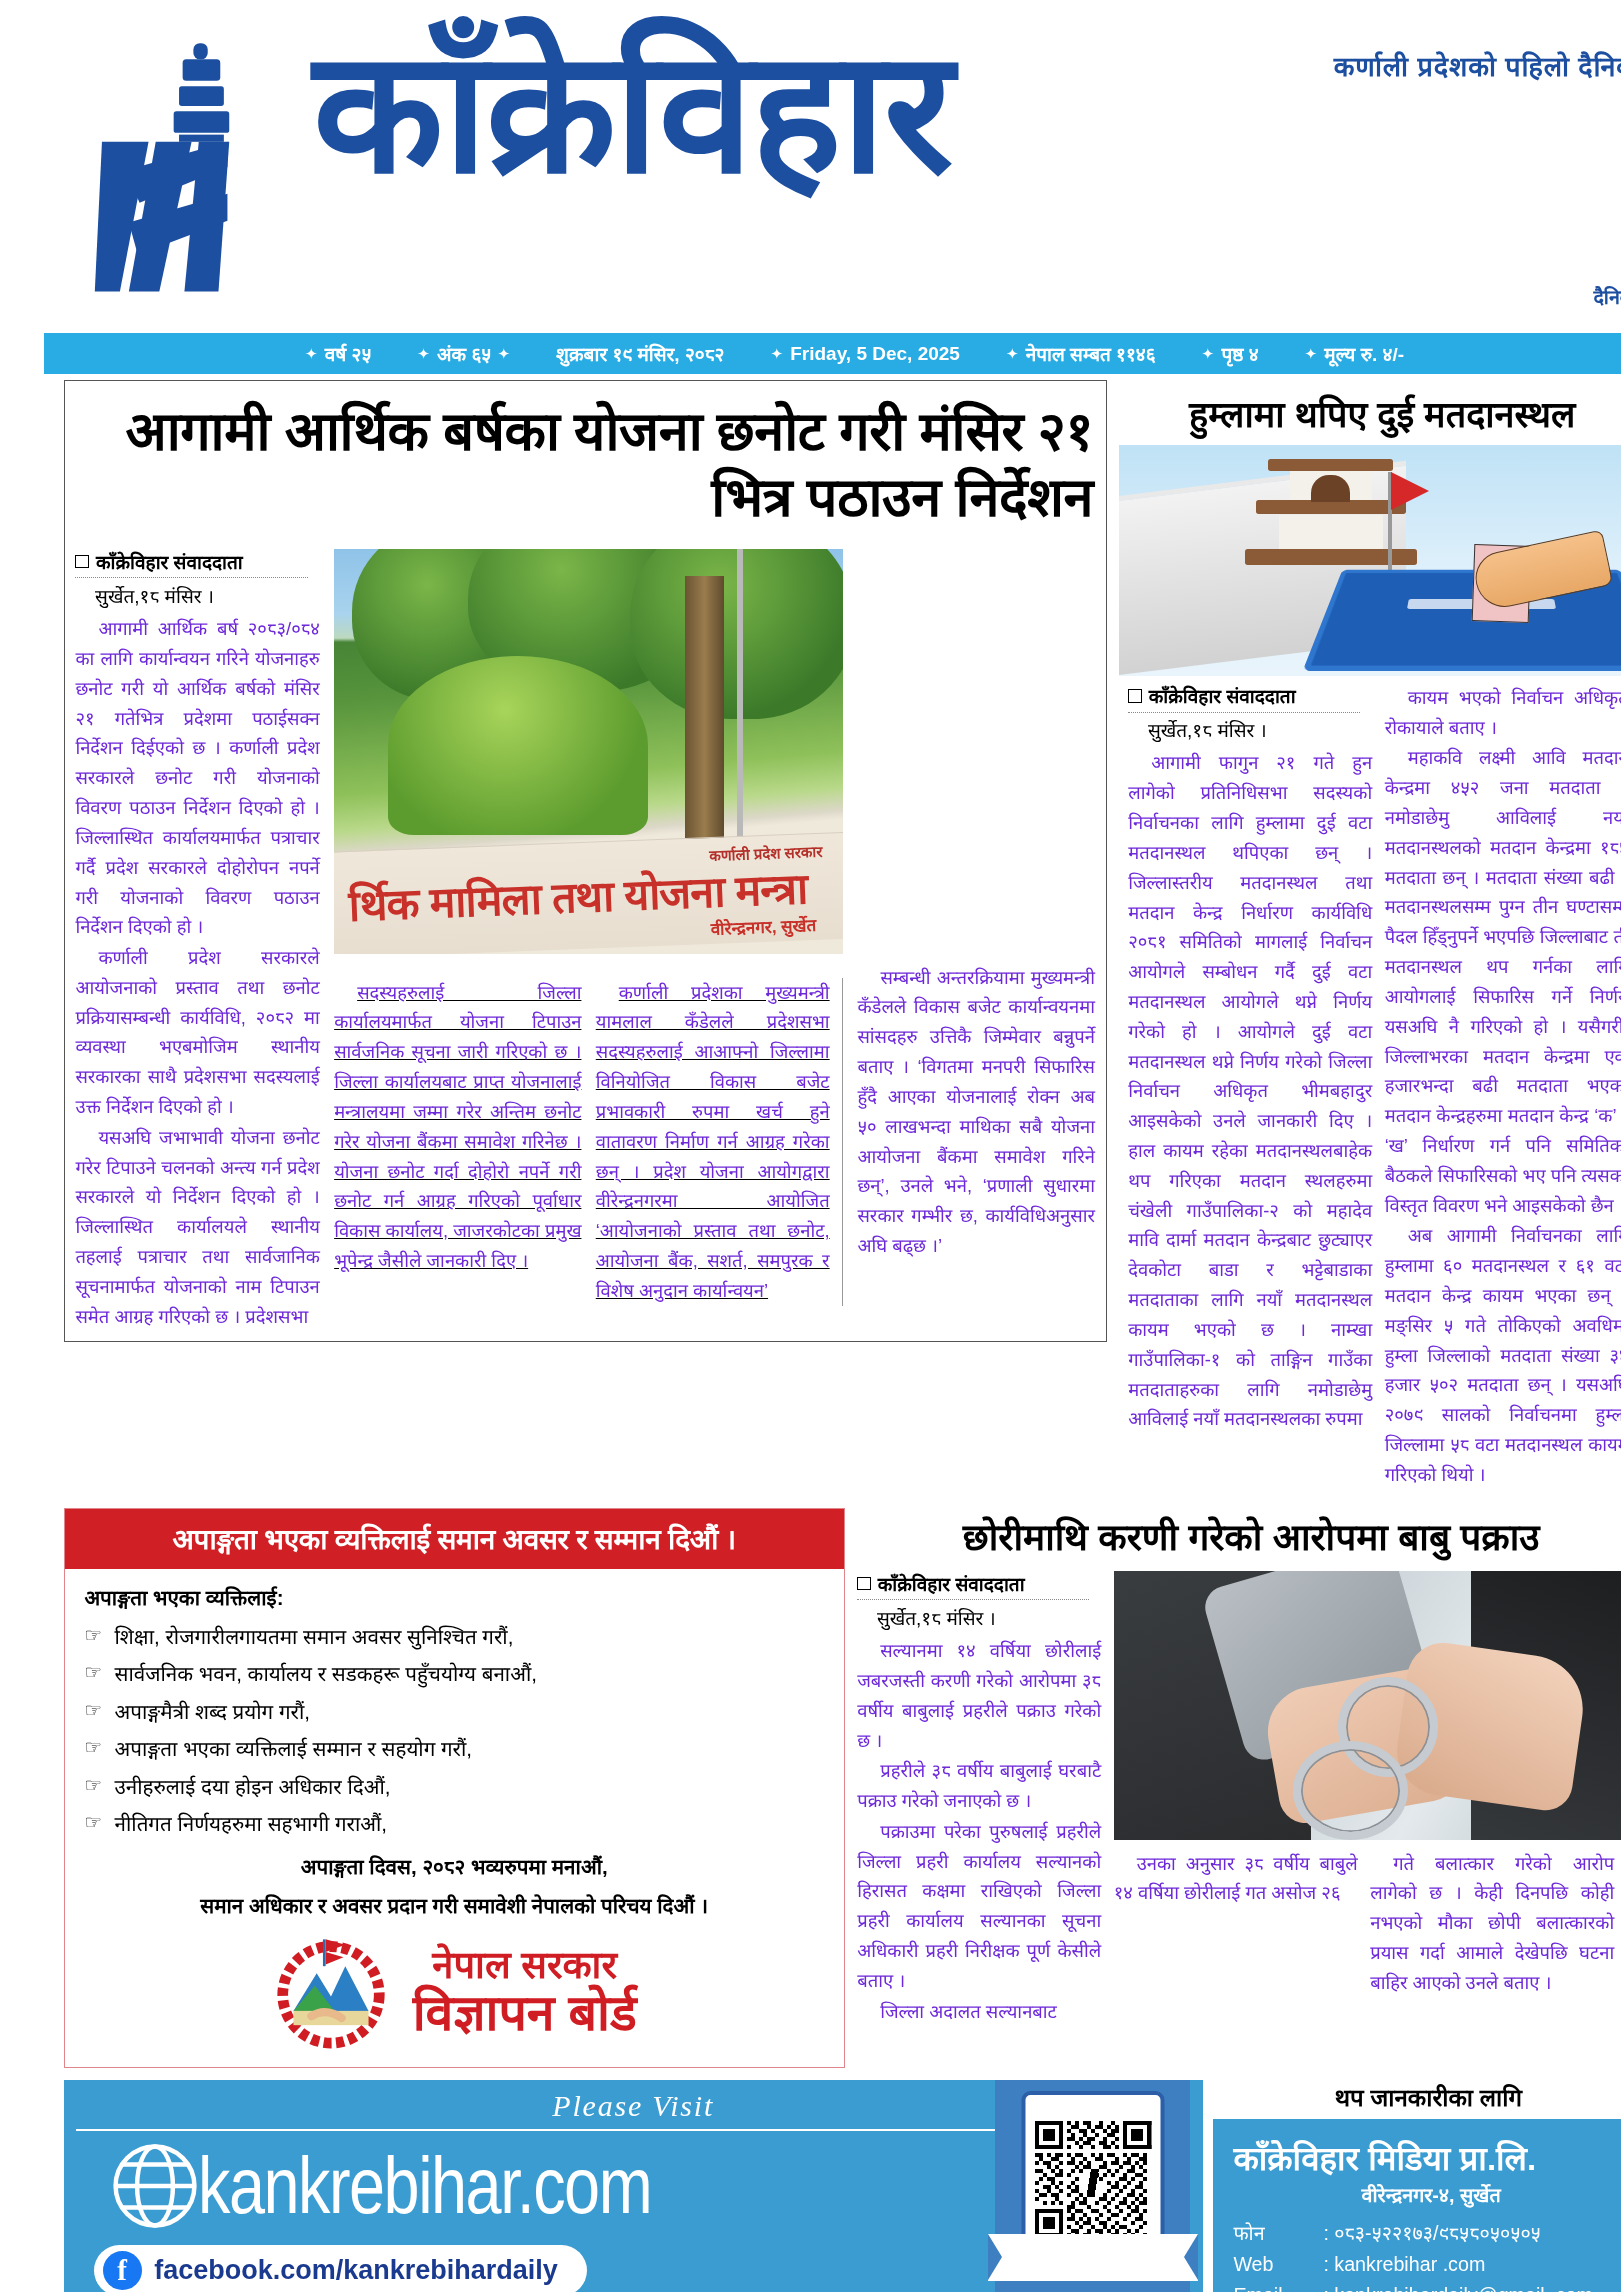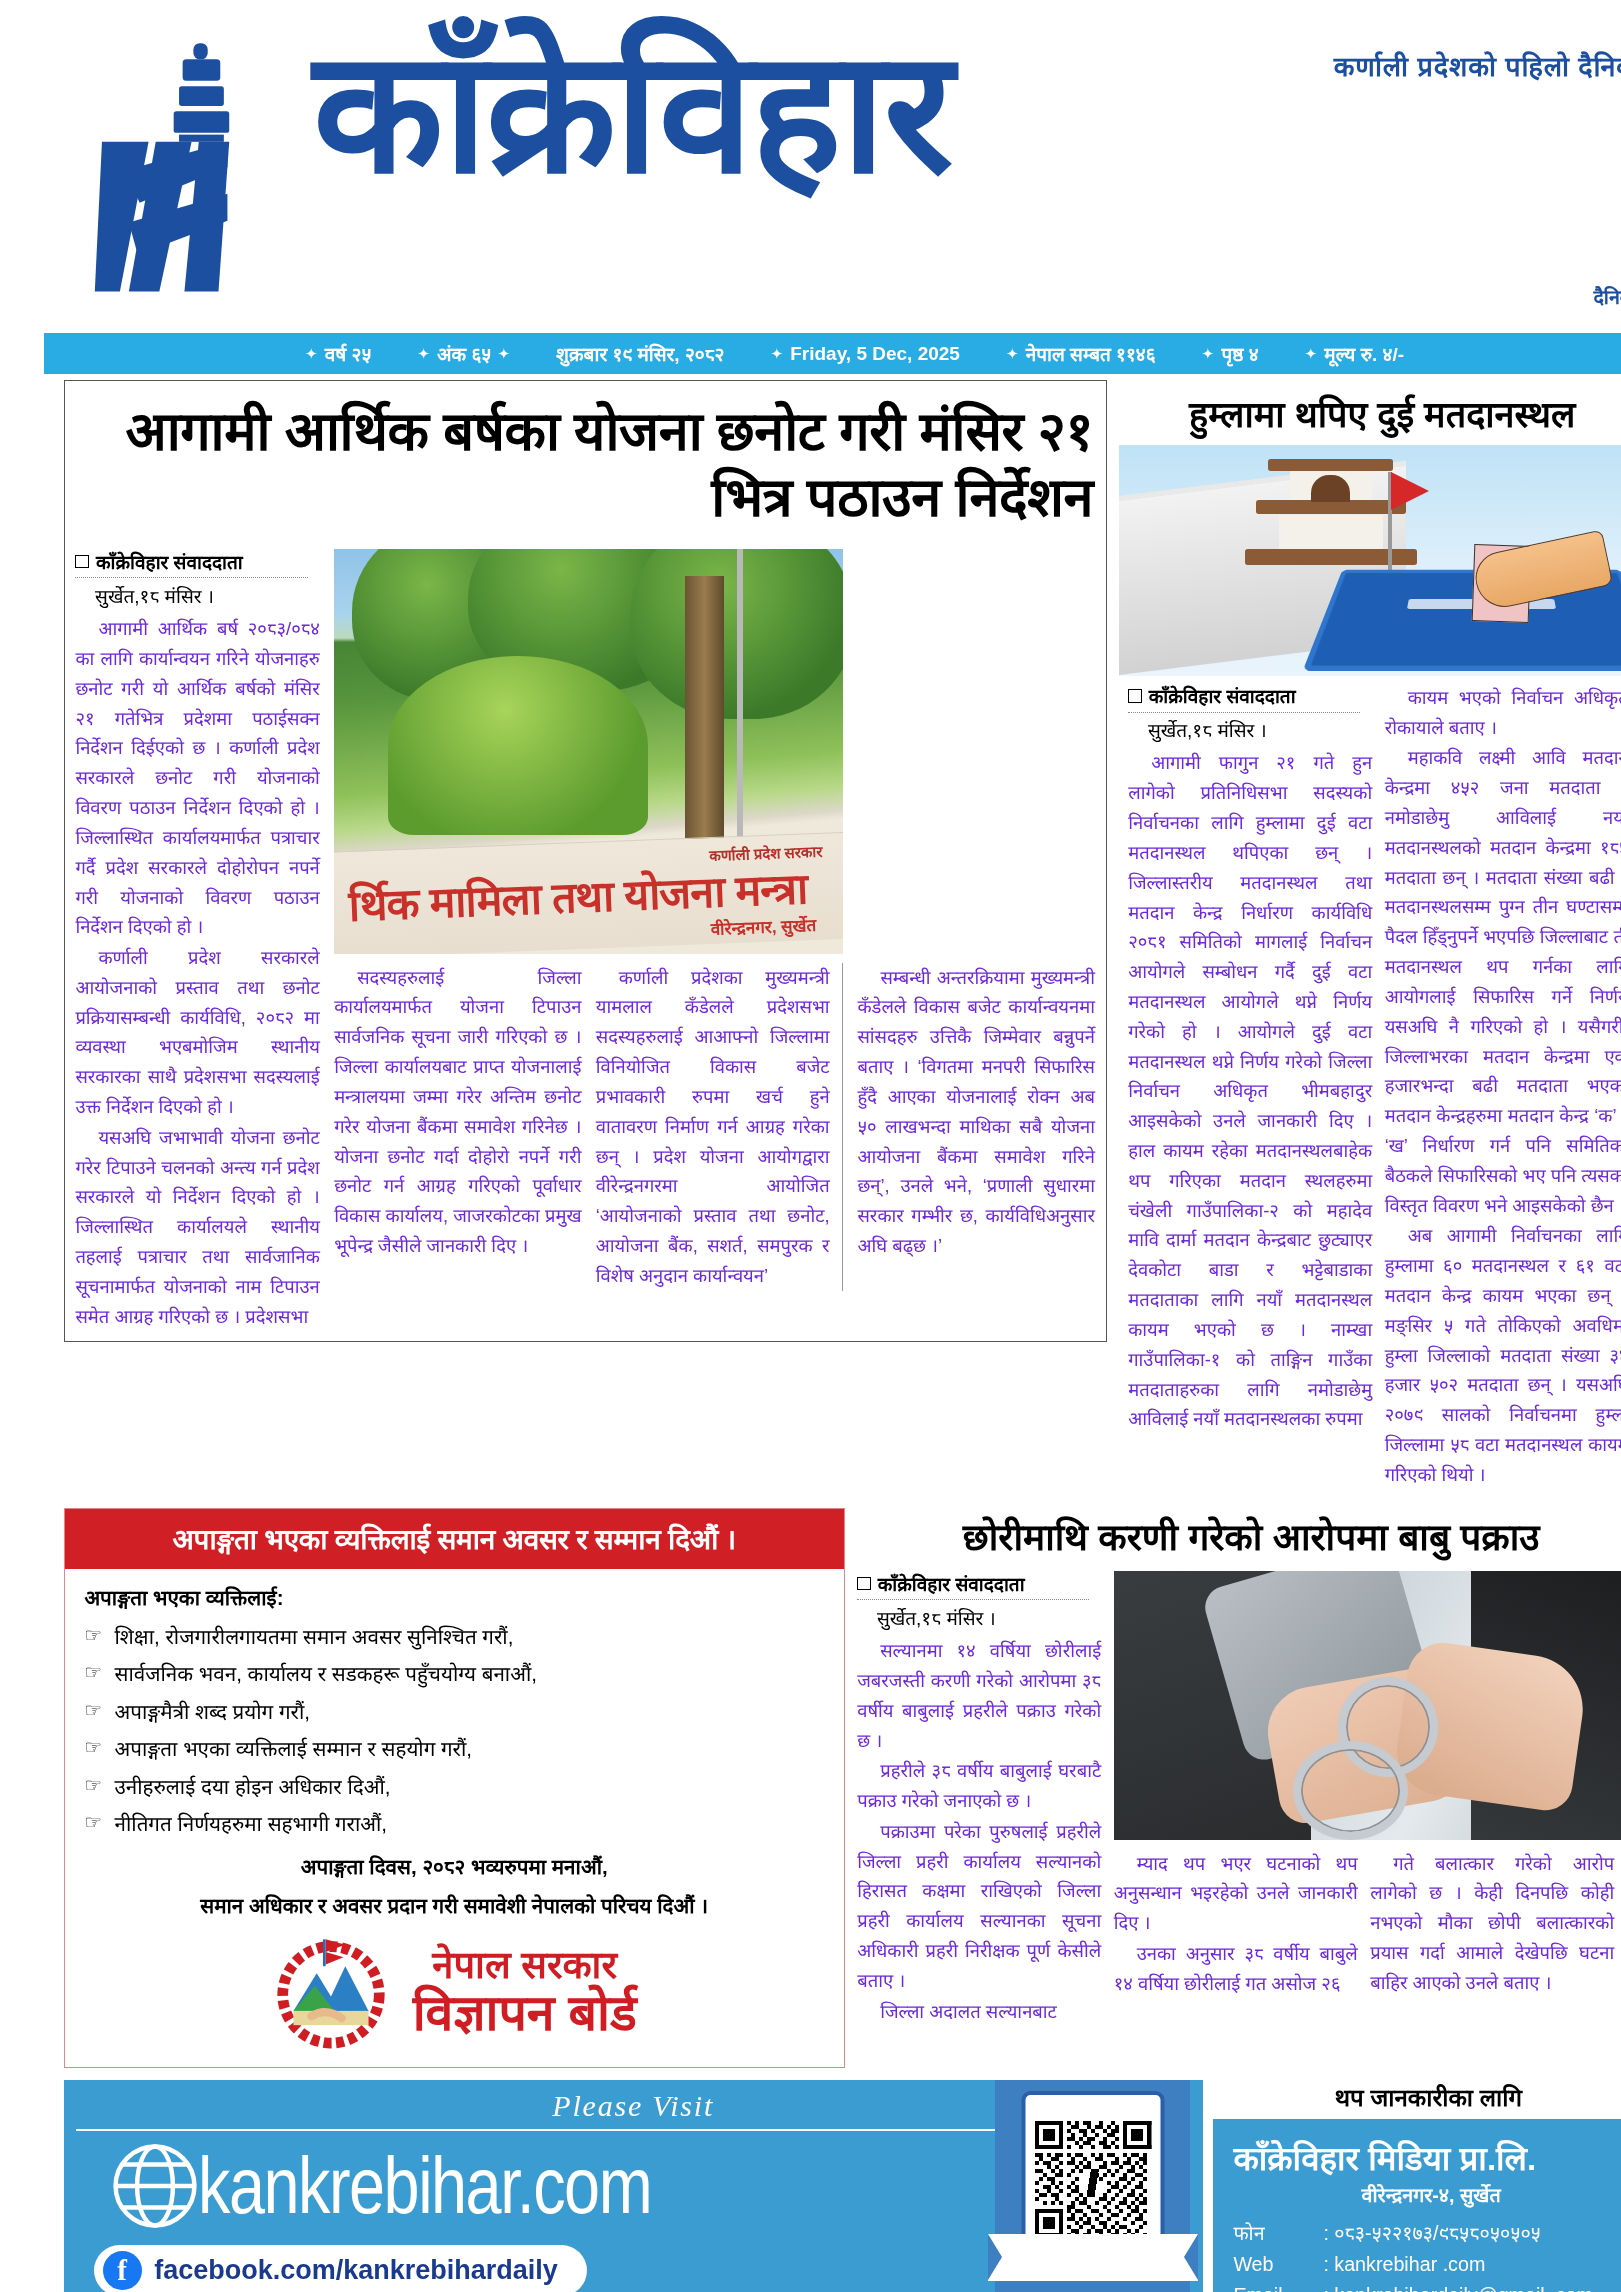--- a/index.html
+++ b/index.html
@@ -410,21 +410,21 @@
               <div class="tree" style="left:296px;top:-36px;width:224px;height:206px;"></div>
               <div class="tree" style="left:54px;top:107px;width:260px;height:179px;background:radial-gradient(circle at 45% 30%,#a8d45a,#5c9c2e 72%);border-radius:50% 50% 10% 10%;"></div>
               <div class="trunk" style="left:351px;top:27px;width:39px;height:287px;"></div>
               <div class="pole" style="left:403px;top:0;height:322px;"></div>
               <div class="banner-strip">
                 <div class="b-small">कर्णाली प्रदेश सरकार</div>
                 <div class="b-big">र्थिक मामिला तथा योजना मन्त्रा</div>
                 <div class="b-loc">वीरेन्द्रनगर, सुर्खेत</div>
               </div>
             </div>
-            <div style="display:flex;gap:14.3px;padding-top:9px;">
+            <div style="display:flex;gap:14.3px;padding-top:24px;text-decoration:underline;">
               <div class="lead-c2">
                 <div class="bodytext">
                   <p>सदस्यहरुलाई जिल्ला कार्यालयमार्फत योजना टिपाउन सार्वजनिक सूचना जारी गरिएको छ । जिल्ला कार्यालयबाट प्राप्त योजनालाई मन्त्रालयमा जम्मा गरेर अन्तिम छनोट गरेर योजना बैंकमा समावेश गरिनेछ । योजना छनोट गर्दा दोहोरो नपर्ने गरी छनोट गर्न आग्रह गरिएको पूर्वाधार विकास कार्यालय, जाजरकोटका प्रमुख भूपेन्द्र जैसीले जानकारी दिए ।</p>
                 </div>
               </div>
               <div class="lead-c3">
                 <div class="bodytext">
                   <p>कर्णाली प्रदेशका मुख्यमन्त्री यामलाल कँडेलले प्रदेशसभा सदस्यहरुलाई आआफ्नो जिल्लामा विनियोजित विकास बजेट प्रभावकारी रुपमा खर्च हुने वातावरण निर्माण गर्न आग्रह गरेका छन् । प्रदेश योजना आयोगद्वारा वीरेन्द्रनगरमा आयोजित ‘आयोजनाको प्रस्ताव तथा छनोट, आयोजना बैंक, सशर्त, समपुरक र विशेष अनुदान कार्यान्वयन’</p>
                 </div>
               </div>
@@ -561,21 +561,20 @@
               <div class="cuff-sleeve-r"></div>
               <div class="cuff-gray"></div>
               <div class="skin1"></div>
               <div class="skin2"></div>
               <div class="cuffring" style="left:224px;top:106px;width:100px;height:100px;"></div>
               <div class="cuffring" style="left:179px;top:170px;width:115px;height:99px;"></div>
             </div>
             <div class="c-bottom">
               <div class="c-bcol">
                 <div class="bodytext">
-                  <p>म्याद थप भएर घटनाको थप अनुसन्धान भइरहेको उनले जानकारी दिए ।</p>
                   <p>उनका अनुसार ३८ वर्षीय बाबुले १४ वर्षिया छोरीलाई गत असोज २६</p>
                 </div>
               </div>
               <div class="c-bcol">
                 <div class="bodytext">
                   <p>गते बलात्कार गरेको आरोप लागेको छ । केही दिनपछि कोही नभएको मौका छोपी बलात्कारको प्रयास गर्दा आमाले देखेपछि घटना बाहिर आएको उनले बताए ।</p>
                 </div>
               </div>
             </div>
           </div>

